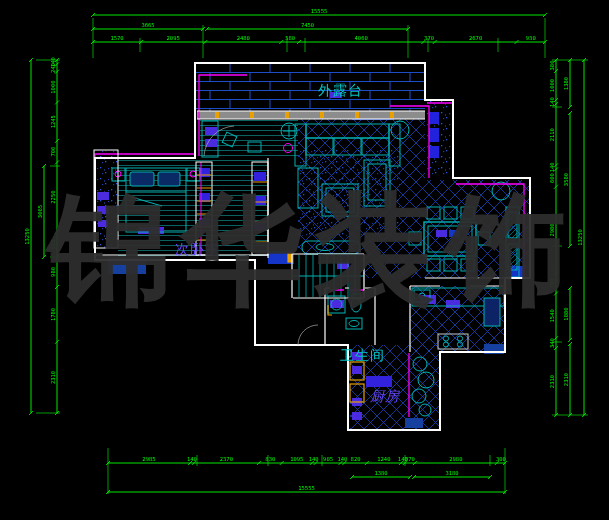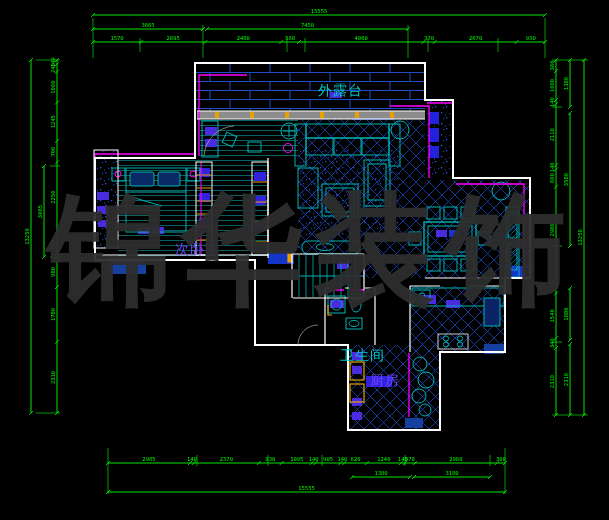--- a/index.html
+++ b/index.html
@@ -364,15 +364,15 @@
 <div id="watermark" style="color: rgb(46, 46, 46);">
   <span>锦</span>
   <span>华</span>
   <span>装</span>
   <span>饰</span>
 </div>
 
 <span class="room-label" id="lbl-terrace" style="left: 318px; top: 82px; color: rgb(0, 200, 200);">外露台</span>
 <span class="room-label" id="lbl-bedroom2" style="left: 175px; top: 241px; color: rgb(106, 70, 255);">次卧室</span>
 <span class="room-label" id="lbl-bathroom" style="left: 340px; top: 324px; color: rgb(0, 200, 200); margin-top: 23px;">卫生间</span>
-<span class="room-label" id="lbl-kitchen" style="left: 370px; top: 372px; color: rgb(106, 70, 255);">厨房</span>
+<span class="room-label" id="lbl-kitchen" style="left: 370px; top: 388px; color: rgb(106, 70, 255); font-style: italic;">厨房</span>
 
 </div>
 
 </body></html>

